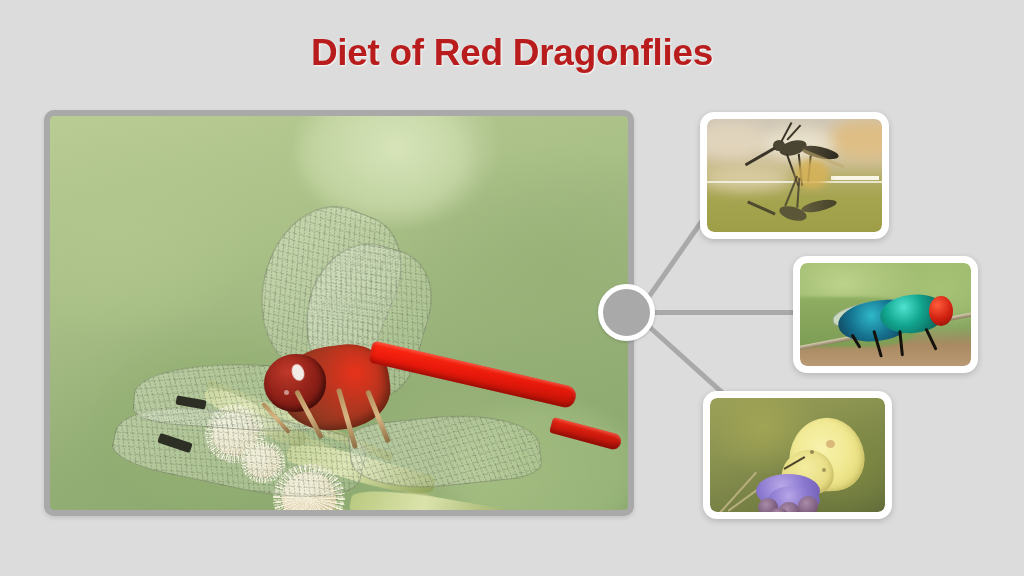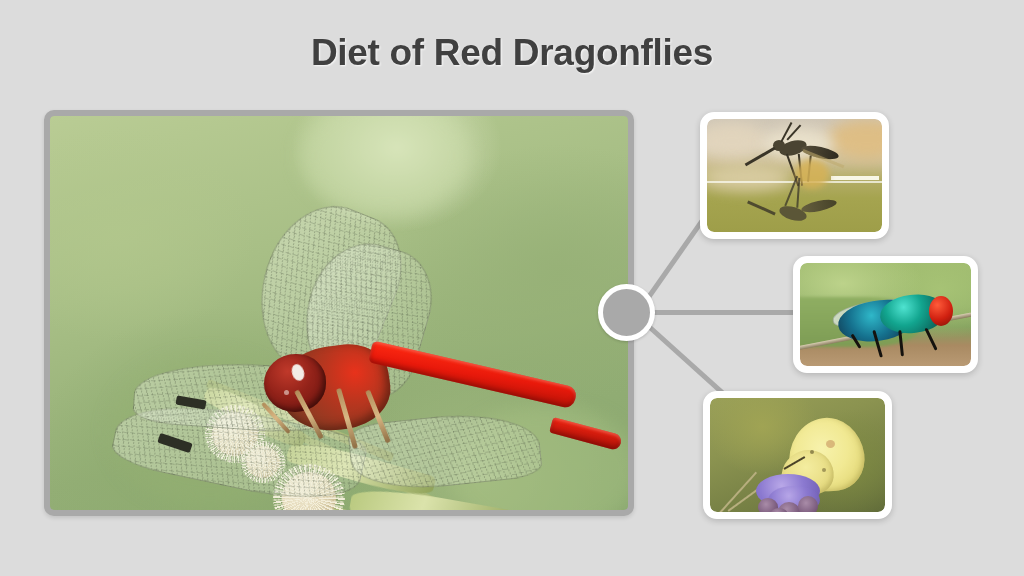--- a/index.html
+++ b/index.html
@@ -26,21 +26,21 @@
 
   
   #page-title {
     position: absolute;
     left: 0;
     top: 32px;
     width: 1024px;
     text-align: center;
     font-size: 37px;
     font-weight: bold;
-    color: #404040;
+    color: #b91c1c;
     letter-spacing: -0.3px;
     text-shadow: 1px 1px 2px rgba(255,255,255,0.85);
   }
 
   
   #main-photo-frame {
     position: absolute;
     left: 44px;
     top: 110px;
     width: 590px;

